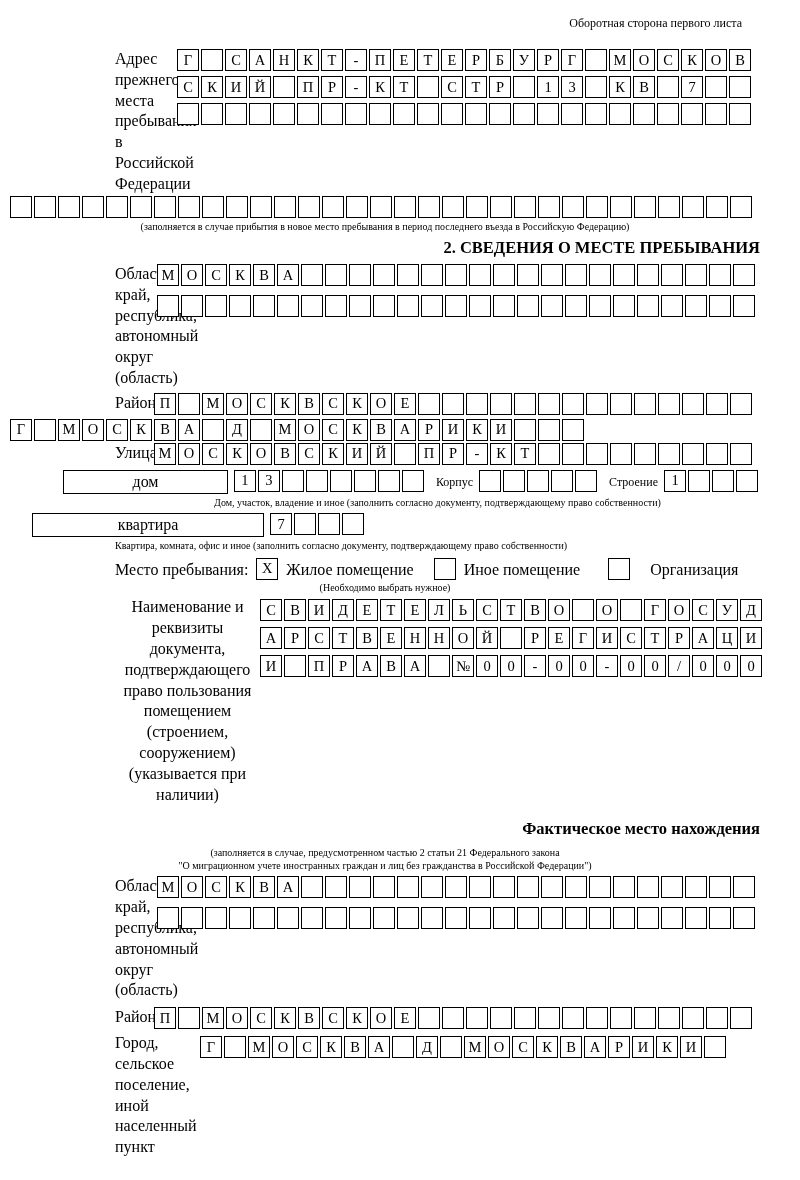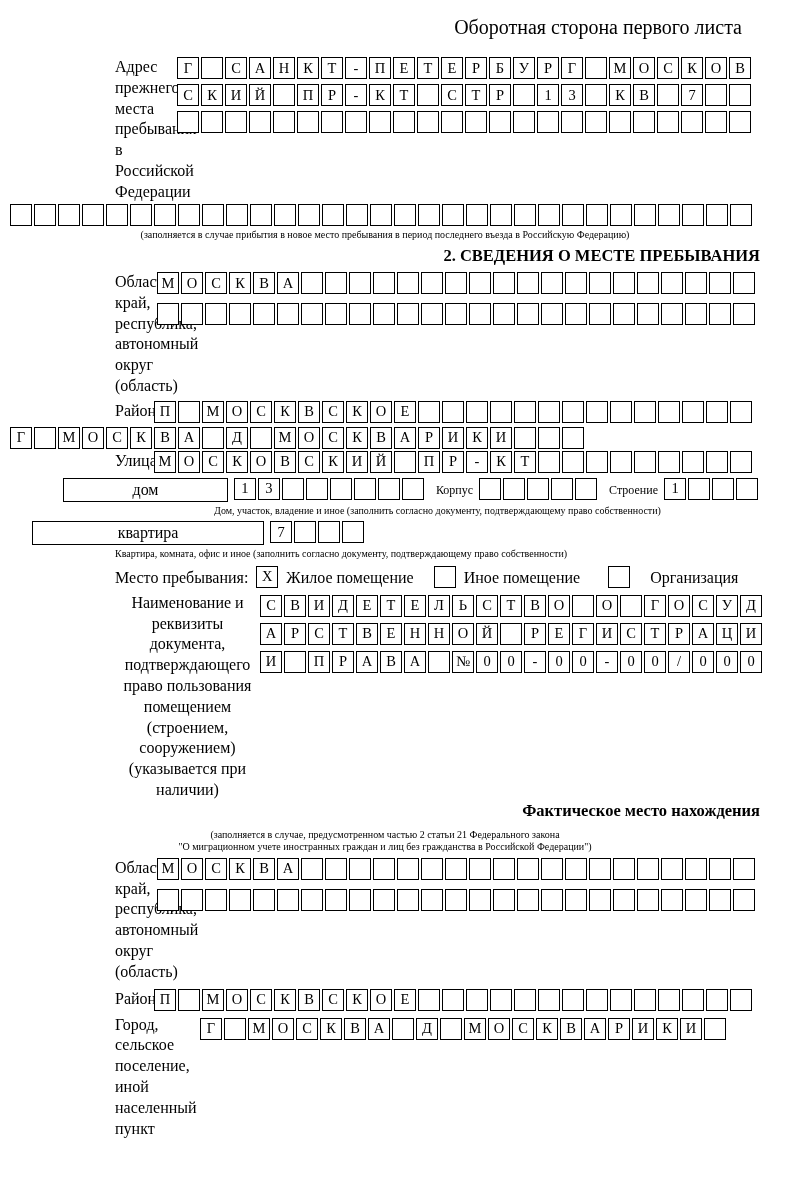--- a/index.html
+++ b/index.html
@@ -1,19 +1,19 @@
 <!DOCTYPE html>
 <html><head>
 <meta charset="utf-8">
 <style>
   * { margin:0; padding:0; box-sizing:border-box; }
   html,body { width:800px; background:#fff; }
   body { height:1180px; overflow:hidden; font-family:"Liberation Serif", serif; color:#000; }
   .page { padding:16px 40px 0 10px; }
-  .header-note { text-align:right; font-size:20px; padding-right:18px; }
+  .header-note { text-align:right; font-size:12px; padding-right:18px; }
 
   .frow { display:flex; align-items:flex-start; }
   .flabel { font-size:16px; line-height:1.3; flex:0 0 auto; }
   .cells { display:flex; flex:0 0 auto; }
   .cellcol { display:flex; flex-direction:column; }
   .cell {
     width:22px; height:22px; border:1.5px solid #000; margin-right:2px;
     display:flex; align-items:center; justify-content:center;
     font-size:14.5px; background:#fff;
   }
@@ -349,20 +349,21 @@
 
   <div class="frow" style="margin-top:5px; padding-left:105px;">
     <div class="stay-lab">Место пребывания:</div>
     <div class="chk">X</div>
     <div class="stay-lab">Жилое помещение</div>
     <div class="chk" style="margin-left:20px;"></div>
     <div class="stay-lab">Иное помещение</div>
     <div class="chk" style="margin-left:28px; margin-right:20px;"></div>
     <div class="stay-lab">Организация</div>
   </div>
+  <div class="cap">(Необходимо выбрать нужное)</div>
 
   <div class="frow" style="margin-top:3px;text-align:center;">
     <div class="flabel" style="width:250px; padding-left:105px;">Наименование и реквизиты документа, подтверждающего право пользования помещением (строением, сооружением) (указывается при наличии)</div>
     <div class="cellcol" style="padding-top:2px;">
       <div class="cells" style="margin-bottom:6px;">
           <div class="cell">С</div>
           <div class="cell">В</div>
           <div class="cell">И</div>
           <div class="cell">Д</div>
           <div class="cell">Е</div>
@@ -425,21 +426,21 @@
           <div class="cell">0</div>
           <div class="cell">0</div>
           <div class="cell">/</div>
           <div class="cell">0</div>
           <div class="cell">0</div>
           <div class="cell">0</div>
         </div>
     </div>
   </div>
 
-  <div class="sect-title" style="">Фактическое место нахождения</div>
+  <div class="sect-title" style="margin-top:14px;">Фактическое место нахождения</div>
   <div class="cap" style="margin-top:8px;">(заполняется в случае, предусмотренном частью 2 статьи 21 Федерального закона</div>
   <div class="cap">"О миграционном учете иностранных граждан и лиц без гражданства в Российской Федерации")</div>
 
   <div class="frow" style="margin-top:4px;">
     <div class="flabel" style="width:147px; padding-left:105px;">Область, край, республика, автономный округ (область)</div>
     <div class="cellcol">
       <div class="cells" style="margin-bottom:9px;">
           <div class="cell">М</div>
           <div class="cell">О</div>
           <div class="cell">С</div>

